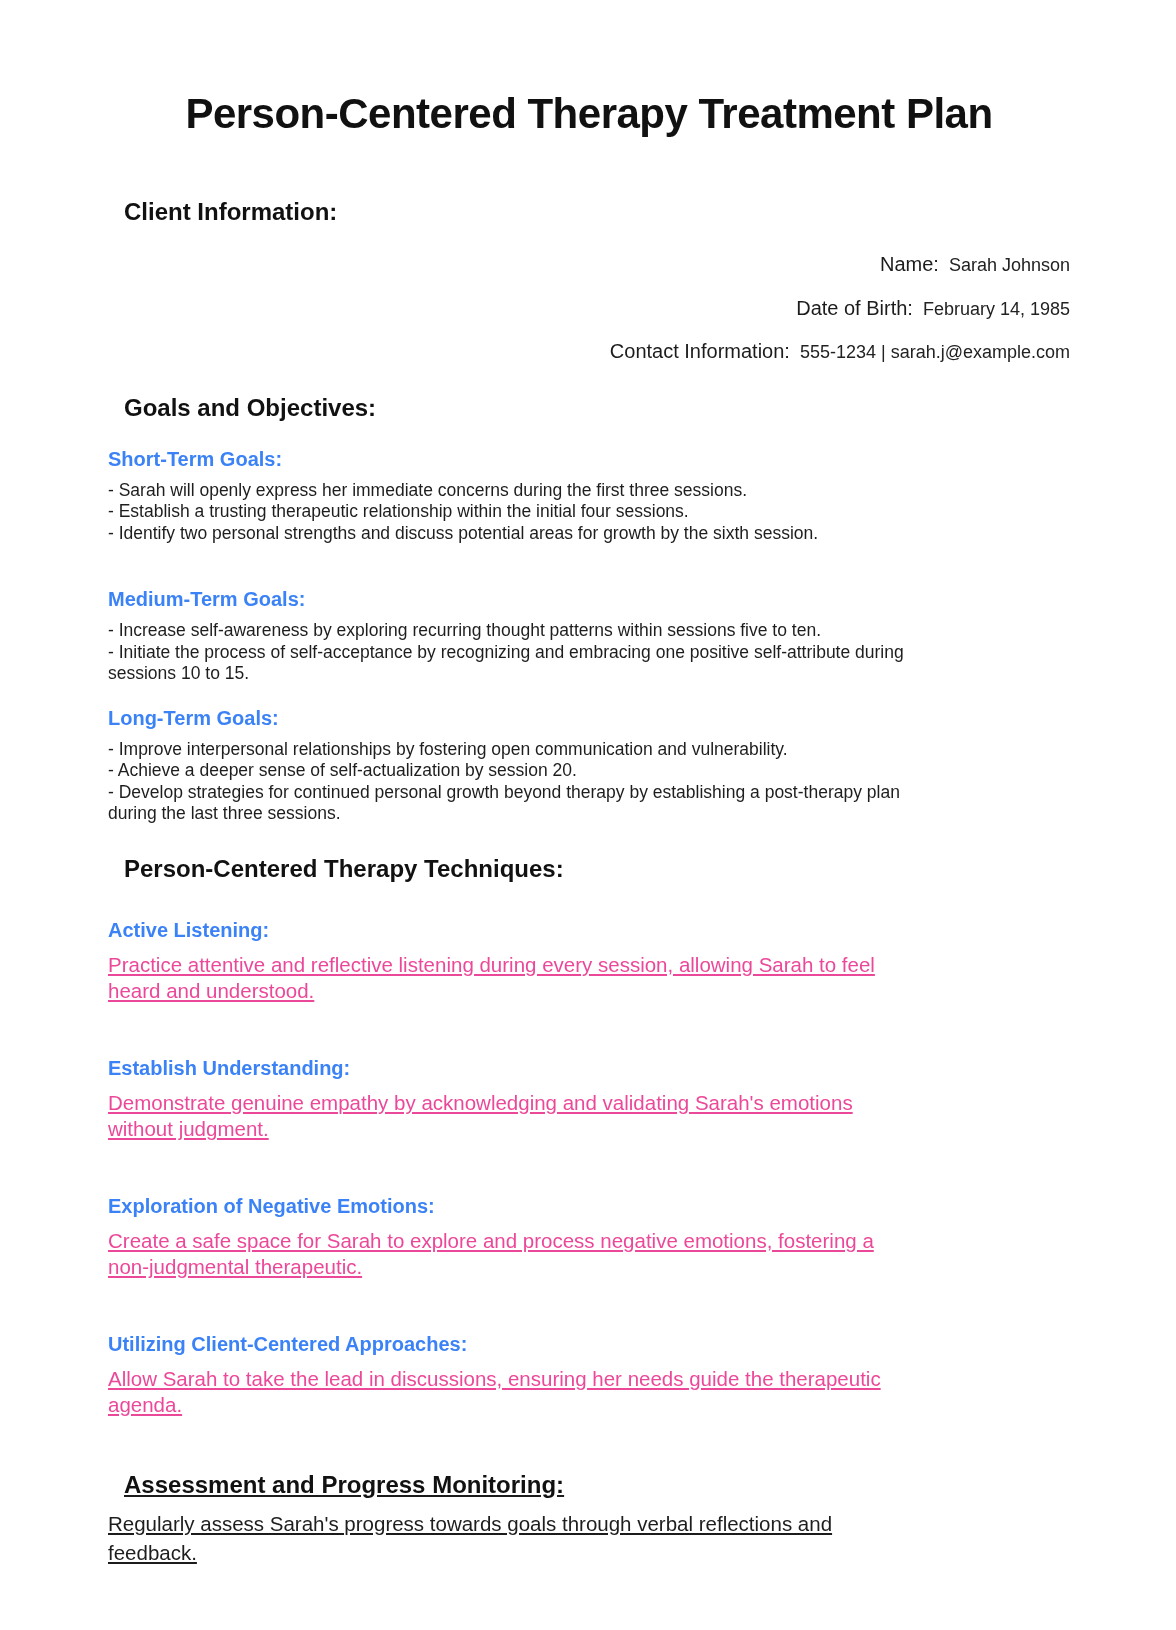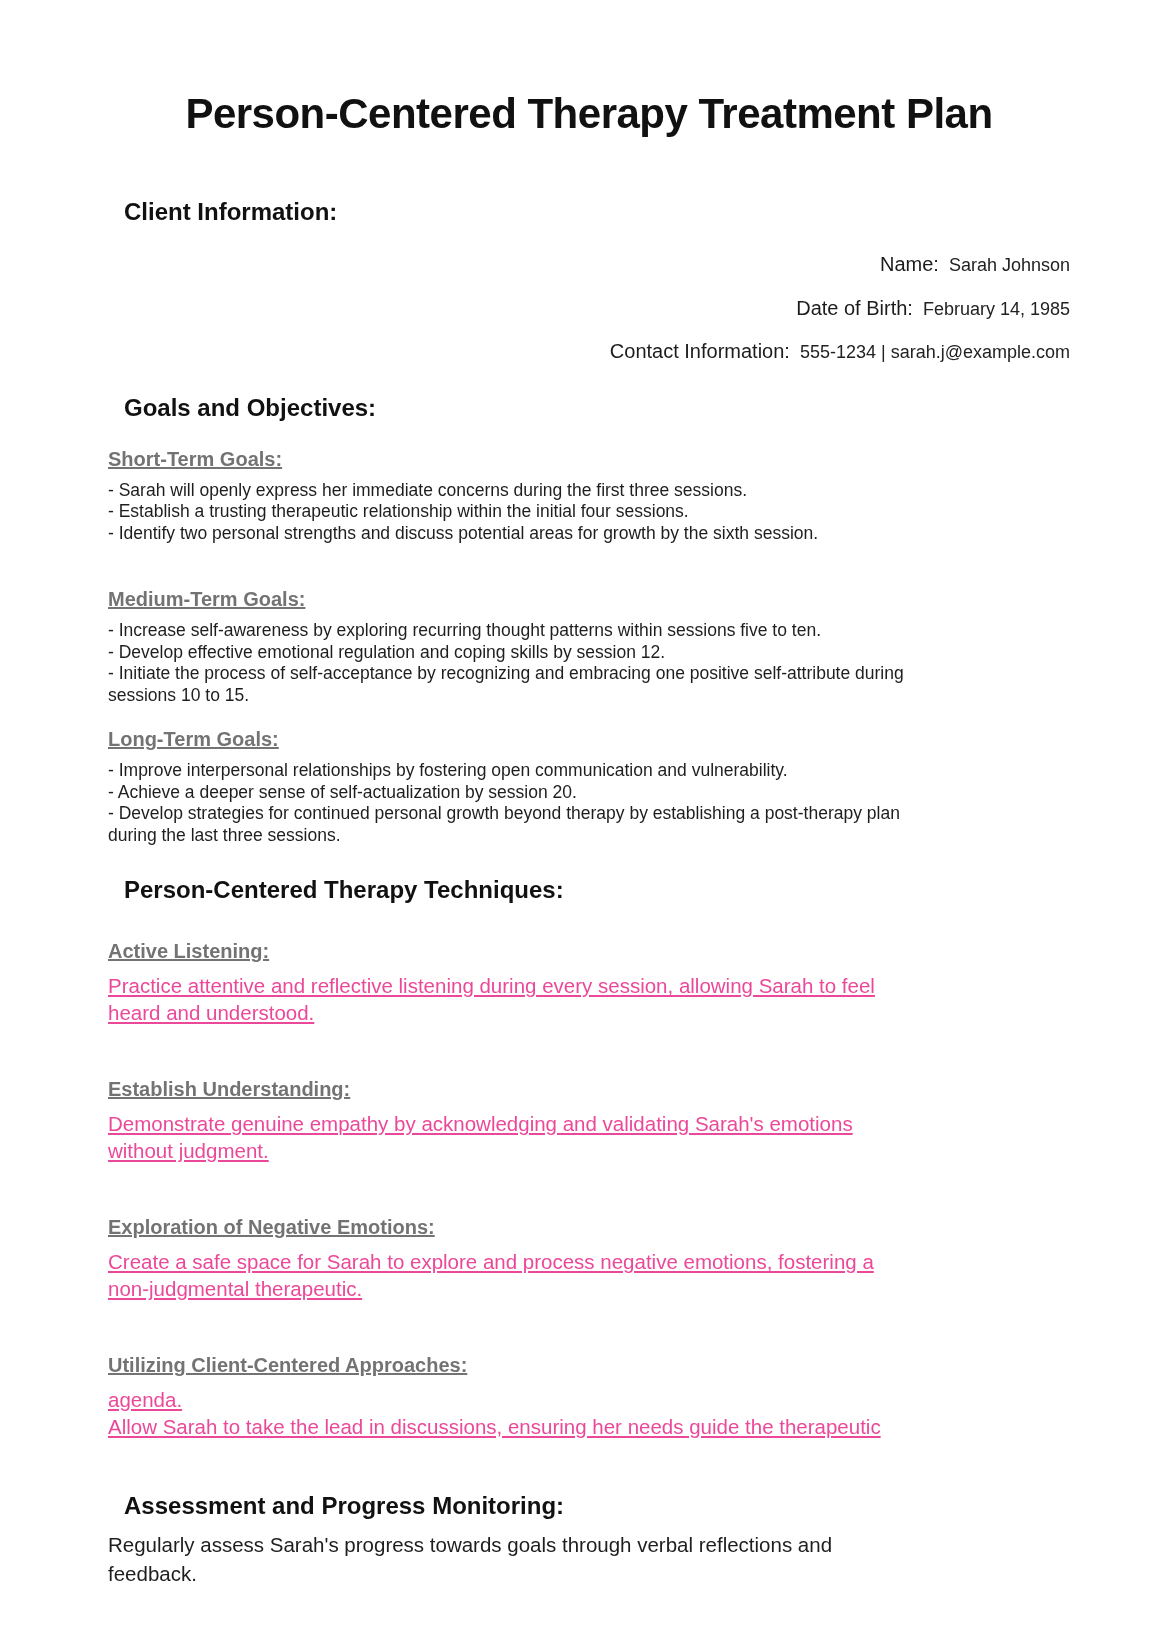--- a/index.html
+++ b/index.html
@@ -32,22 +32,21 @@
   .section-heading {
     margin: 0 0 26px 16px;
     font-size: 24px;
     font-weight: 700;
     color: #111111;
   }
   .sub-heading {
     margin: 0 0 9px 0;
     font-size: 20px;
     font-weight: 700;
-    color: #737373;
-    text-decoration: underline;
+    color: #3b82f6;
   }
   .field-row {
     margin: 0 0 19px 0;
     font-size: 20px;
     line-height: 1.2;
     text-align: right;
   }
   .field-label { color: #1c1c1c; }
   .field-value { font-size: 18px; margin-left: 10px; color: #222222; }
 
@@ -65,21 +64,21 @@
   .section-techniques .section-heading { margin-bottom: 36px; }
   .technique-item { margin-bottom: 52px; }
   .technique-item .sub-heading { margin-bottom: 10px; }
   .technique-body .text-line {
     font-size: 20.5px;
     line-height: 26.5px;
     color: #ec4899;
     text-decoration: underline;
   }
 
-  .section-assessment { margin-top: 2px; }
+  .section-assessment { margin-top: 2px; text-decoration: underline; }
   .section-assessment .section-heading { margin-bottom: 10px; }
   .assessment-body .text-line {
     font-size: 20.5px;
     line-height: 29px;
     color: #1e1e1e;
   }
 </style>
 </head>
 <body>
 
@@ -112,21 +111,20 @@
           <div class="text-line">- Sarah will openly express her immediate concerns during the first three sessions.</div>
           <div class="text-line">- Establish a trusting therapeutic relationship within the initial four sessions.</div>
           <div class="text-line">- Identify two personal strengths and discuss potential areas for growth by the sixth session.</div>
         </div>
     </div>
 
     <div class="goal-group goal-group-medium">
       <h3 class="sub-heading">Medium-Term Goals:</h3>
       <div class="goal-lines">
           <div class="text-line">- Increase self-awareness by exploring recurring thought patterns within sessions five to ten.</div>
-          <div class="text-line">- Develop effective emotional regulation and coping skills by session 12.</div>
           <div class="text-line">- Initiate the process of self-acceptance by recognizing and embracing one positive self-attribute during</div>
           <div class="text-line">sessions 10 to 15.</div>
         </div>
     </div>
 
     <div class="goal-group goal-group-long">
       <h3 class="sub-heading">Long-Term Goals:</h3>
       <div class="goal-lines">
           <div class="text-line">- Improve interpersonal relationships by fostering open communication and vulnerability.</div>
           <div class="text-line">- Achieve a deeper sense of self-actualization by session 20.</div>
@@ -159,22 +157,22 @@
       <h3 class="sub-heading">Exploration of Negative Emotions:</h3>
       <div class="technique-body">
           <div class="text-line">Create a safe space for Sarah to explore and process negative emotions, fostering a</div>
           <div class="text-line">non-judgmental therapeutic.</div>
         </div>
     </div>
 
     <div class="technique-item">
       <h3 class="sub-heading">Utilizing Client-Centered Approaches:</h3>
       <div class="technique-body">
+          <div class="text-line">Allow Sarah to take the lead in discussions, ensuring her needs guide the therapeutic</div>
           <div class="text-line">agenda.</div>
-          <div class="text-line">Allow Sarah to take the lead in discussions, ensuring her needs guide the therapeutic</div>
         </div>
     </div>
   </section>
 
   <section class="section-assessment">
     <h2 class="section-heading">Assessment and Progress Monitoring:</h2>
     <div class="assessment-body">
         <div class="text-line">Regularly assess Sarah's progress towards goals through verbal reflections and</div>
         <div class="text-line">feedback.</div>
       </div>

